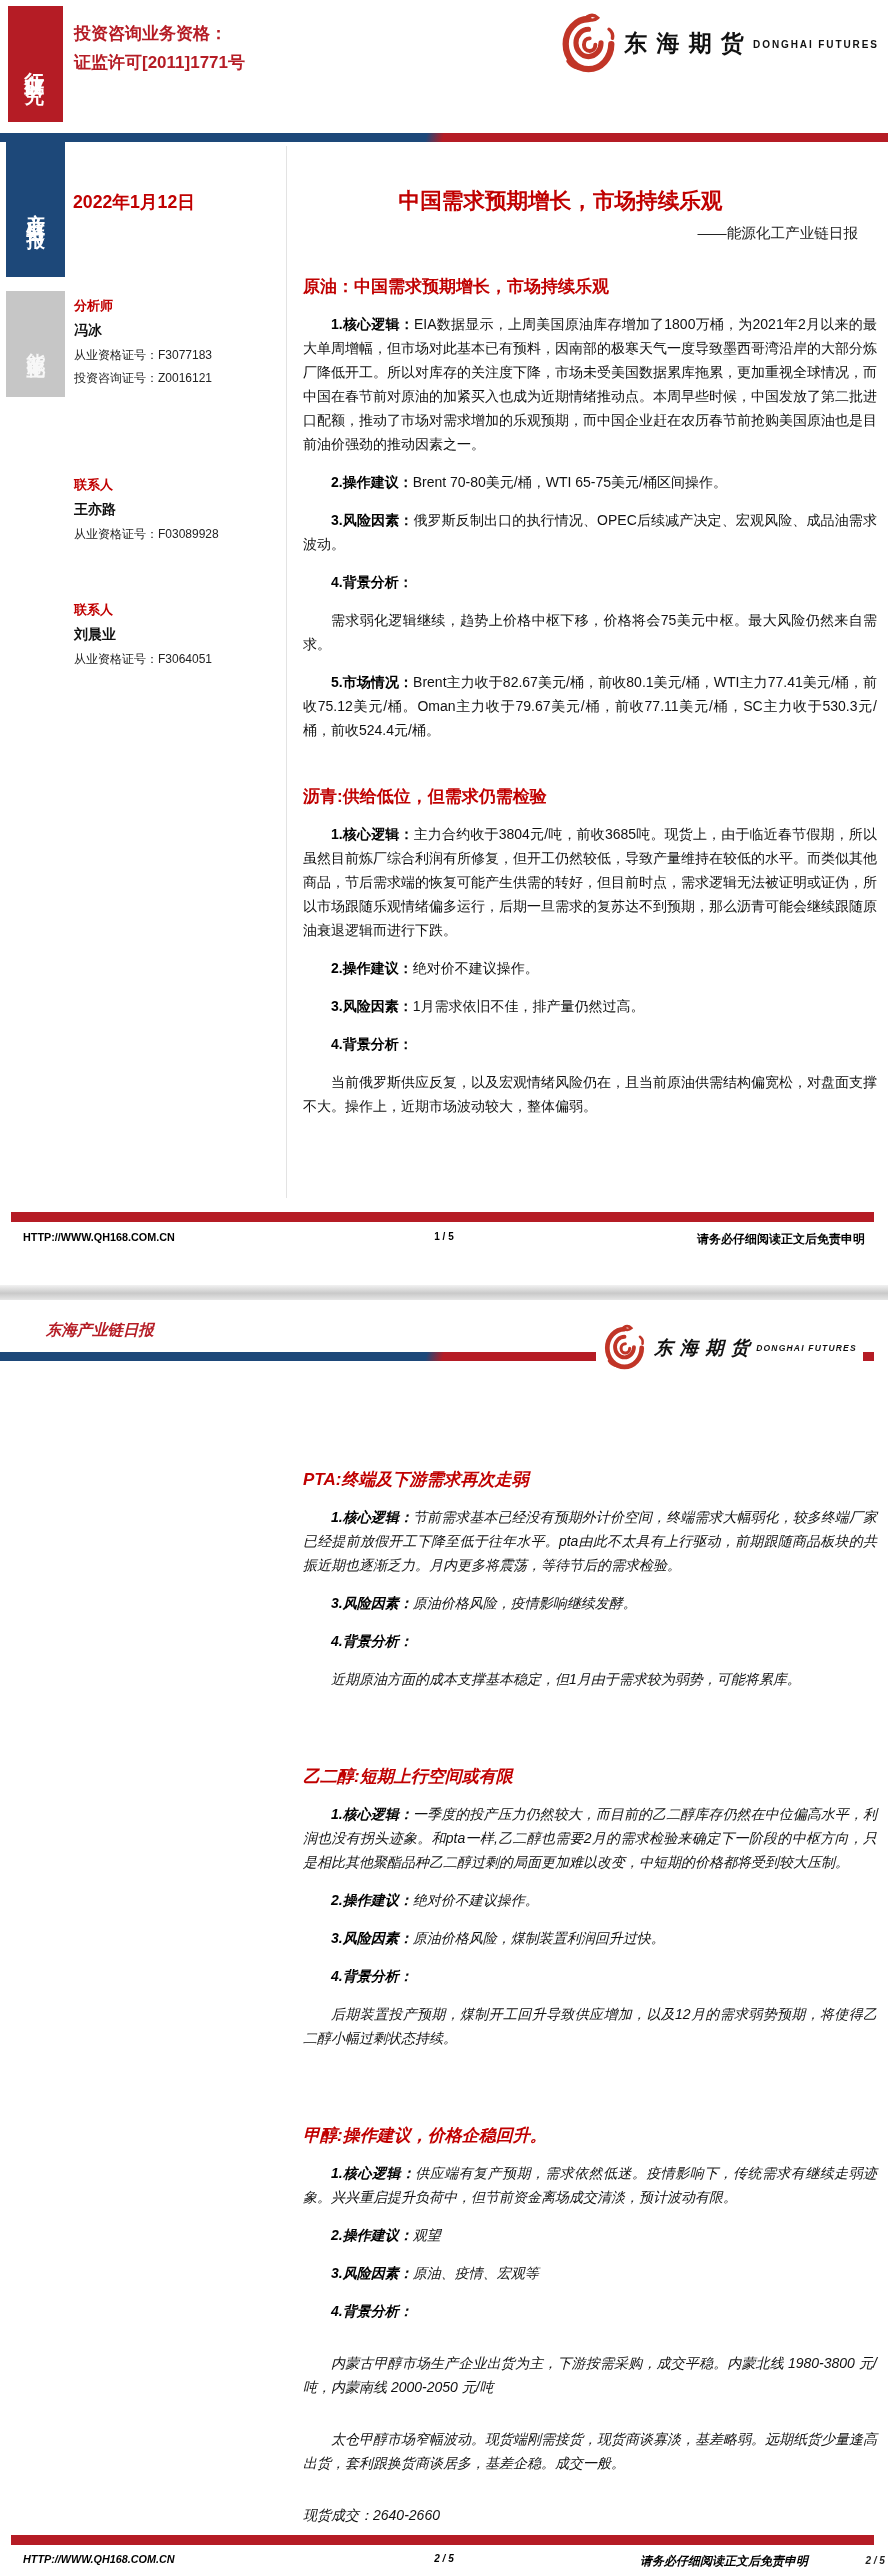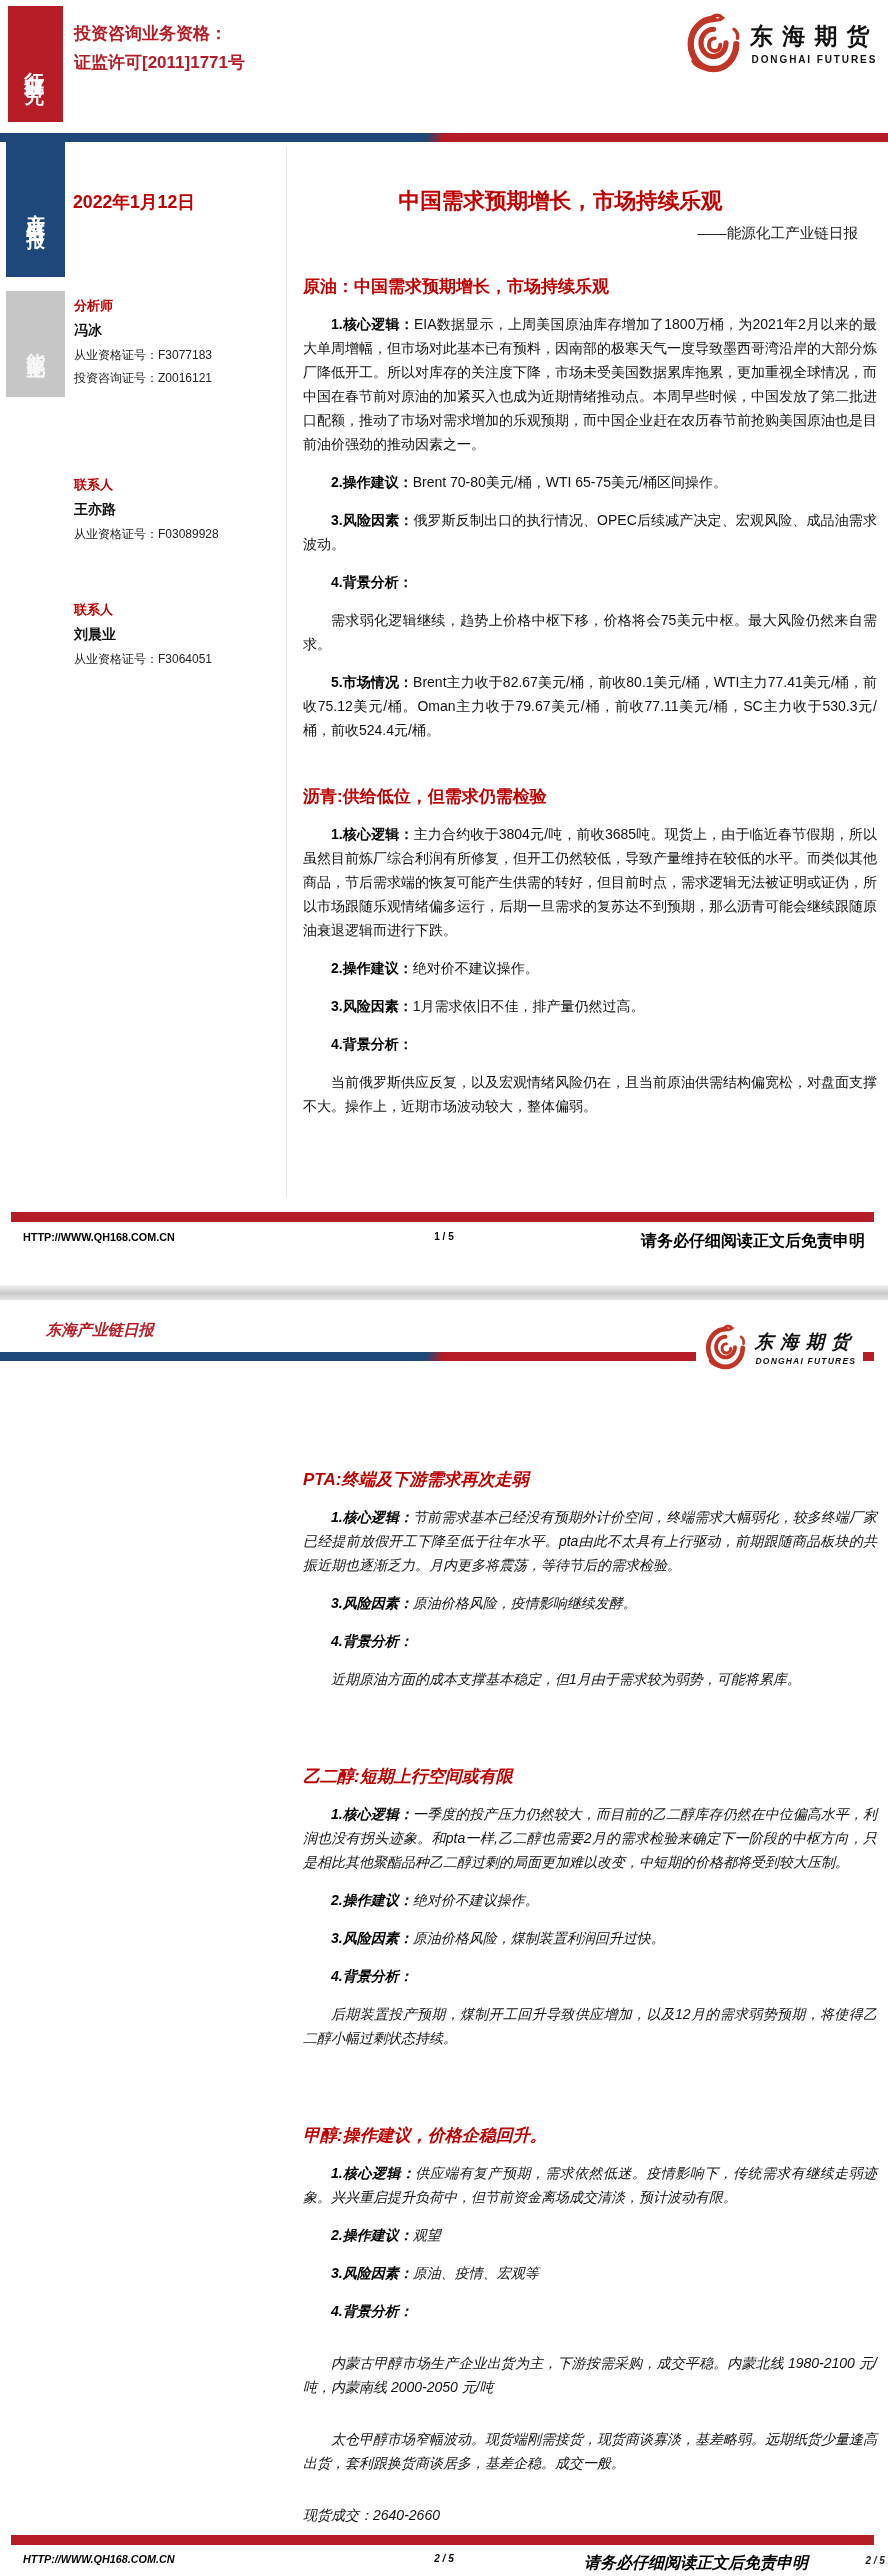--- a/index.html
+++ b/index.html
@@ -14,21 +14,21 @@
         writing-mode:vertical-rl;text-orientation:upright;color:#fff;font-weight:bold;}
   .vbox-red{left:7.7px;top:6.2px;width:55px;height:116px;background:#b51c25;font-size:20px;letter-spacing:3.9px;}
   .vbox-blue{left:6.2px;top:141px;width:59px;height:136px;background:#1d4879;font-size:18.5px;letter-spacing:4.6px;}
   .vbox-gray{left:6.2px;top:291px;width:59px;height:106px;background:#c6c6c6;color:#f7f7f7;font-size:18.5px;letter-spacing:3.1px;}
 
   .qualification{position:absolute;left:74px;top:20px;color:#b51c25;font-weight:bold;font-size:17px;line-height:1.7;}
 
   
   .logo{position:absolute;display:flex;align-items:center;}
   .logo-p1{top:10.8px;right:9.2px;}
-  .logo-text{display:flex;flex-direction:column;align-items:center;margin-left:7.7px;}
+  .logo-text{display:flex;flex-direction:row;align-items:center;margin-left:7.7px;}
   .logo-zh{font-size:23px;font-weight:bold;letter-spacing:9.2px;color:#111;white-space:nowrap;}
   .logo-en{font-size:10px;font-weight:bold;letter-spacing:1.9px;color:#111;white-space:nowrap;margin-top:2px;}
   .logo-p2{top:23px;right:25px;background:#fff;padding:0 6.2px 3.1px 7.7px;z-index:2;}
   .logo-p2 .logo-zh{font-size:18.5px;letter-spacing:7px;}
   .logo-p2 .logo-en{font-size:8.5px;letter-spacing:1.2px;}
 
   
   .divider{position:absolute;left:0;right:0;height:9.2px;
            background:linear-gradient(103deg,#1d4879 0px,#1d4879 416px,#b51c25 433px);}
   .divider-p1{top:133px;}
@@ -66,21 +66,21 @@
   
   .p2-title{position:absolute;left:46px;top:20px;color:#b51c25;font-weight:bold;font-size:15.4px;}
 
   
   .footer{position:absolute;left:0;right:0;height:46px;}
   .footer-p1{top:1212px;}
   .footer-p2{top:1235px;}
   .footer-bar{position:absolute;left:10.8px;right:14px;top:0;height:10px;background:#b51c25;}
   .f-url{position:absolute;left:23px;top:18.5px;font-weight:bold;font-size:10.8px;color:#000;}
   .f-page{position:absolute;left:0;right:0;top:18.5px;text-align:center;font-size:10px;font-weight:bold;color:#000;}
-  .f-disc{position:absolute;right:23px;top:18.5px;font-weight:bold;font-size:16px;color:#000;}
+  .f-disc{position:absolute;right:23px;top:18.5px;font-weight:bold;font-size:12px;color:#000;}
   .footer-p2 .f-disc{right:80px;}
   .f-viewer-page{position:absolute;right:3.1px;top:20px;font-size:10px;font-weight:bold;color:#222;}
 </style>
 </head>
 <body>
 
 <div class="page page1">
 
   <div class="vbox vbox-red">行业研究</div>
 
@@ -207,21 +207,21 @@
         <p class="para"><b>3.风险因素：</b>原油价格风险，煤制装置利润回升过快。</p>
         <p class="para"><b>4.背景分析：</b></p>
         <p class="para">后期装置投产预期，煤制开工回升导致供应增加，以及12月的需求弱势预期，将使得乙二醇小幅过剩状态持续。</p>
       </section>
       <section class="rpt-section">
         <h3 class="sec-heading">甲醇:操作建议，价格企稳回升。</h3>
         <p class="para"><b>1.核心逻辑：</b>供应端有复产预期，需求依然低迷。疫情影响下，传统需求有继续走弱迹象。兴兴重启提升负荷中，但节前资金离场成交清淡，预计波动有限。</p>
         <p class="para"><b>2.操作建议：</b>观望</p>
         <p class="para"><b>3.风险因素：</b>原油、疫情、宏观等</p>
         <p class="para"><b>4.背景分析：</b></p>
-        <p class="para gap">内蒙古甲醇市场生产企业出货为主，下游按需采购，成交平稳。内蒙北线 1980-2100 元/吨，内蒙南线 2000-2050 元/吨</p>
+        <p class="para gap">内蒙古甲醇市场生产企业出货为主，下游按需采购，成交平稳。内蒙北线 1980-3800 元/吨，内蒙南线 2000-2050 元/吨</p>
         <p class="para gap">太仓甲醇市场窄幅波动。现货端刚需接货，现货商谈寡淡，基差略弱。远期纸货少量逢高出货，套利跟换货商谈居多，基差企稳。成交一般。</p>
         <p class="para noindent gap">现货成交：2640-2660</p>
       </section>
     </div>
 
   <div class="footer footer-p2">
     <div class="footer-bar"></div>
     <div class="f-url">HTTP://WWW.QH168.COM.CN</div>
     <div class="f-page">2 / 5</div>
     <div class="f-disc">请务必仔细阅读正文后免责申明</div>

